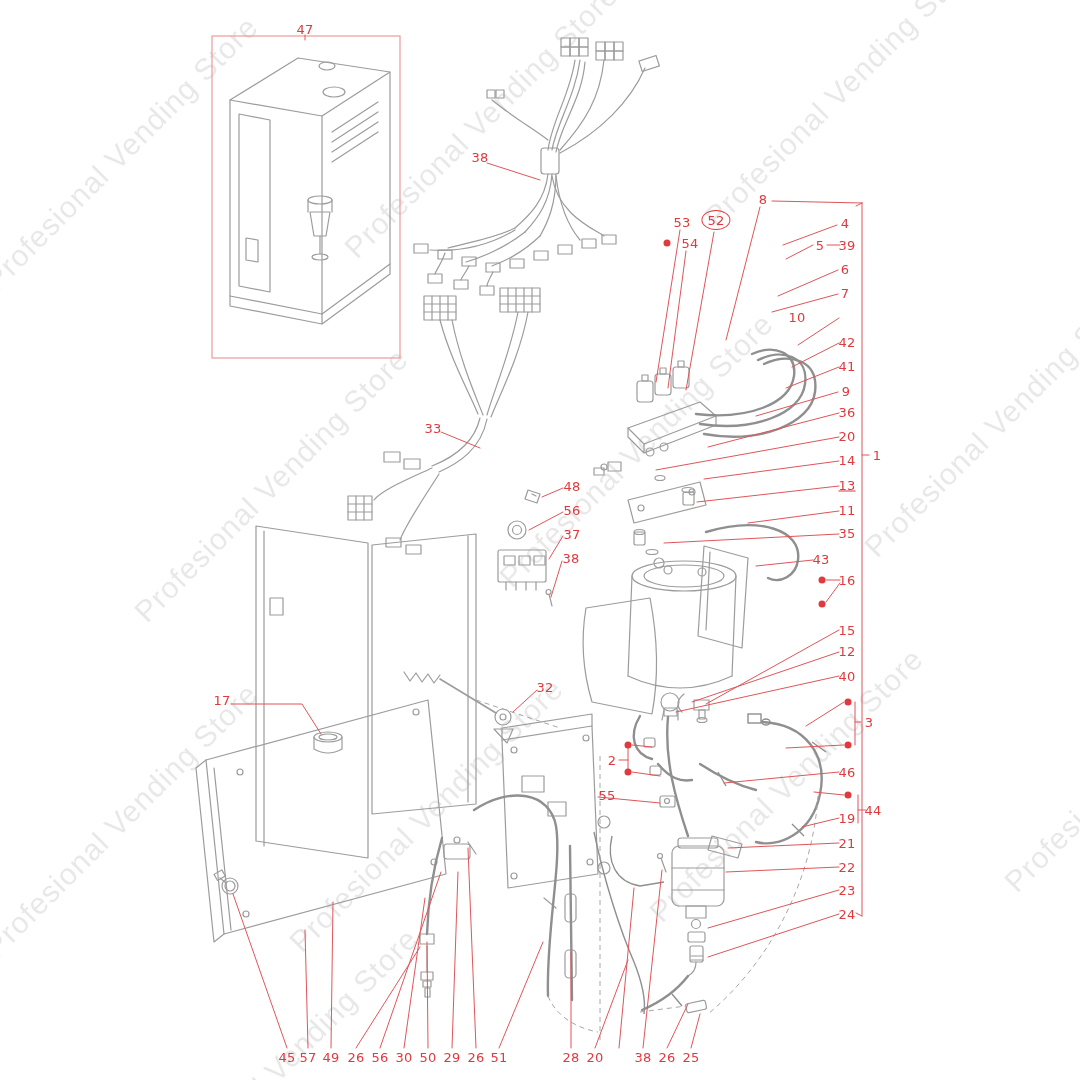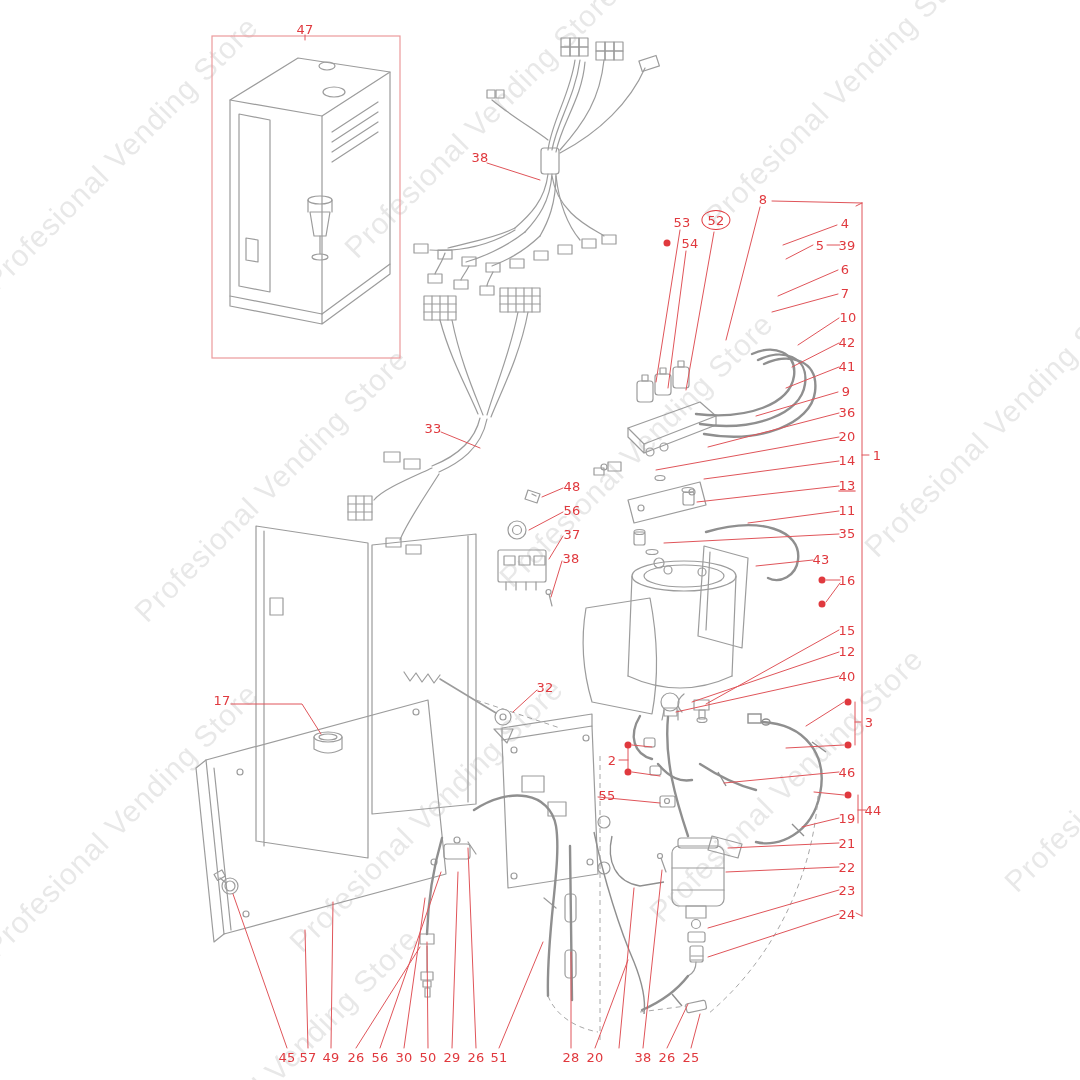--- a/index.html
+++ b/index.html
@@ -339,21 +339,21 @@
       <span class="part-label" style="left: 480px; top: 157px;">38</span>
       <span class="part-label" style="left: 763px; top: 199px;">8</span>
       <span class="part-label" style="left: 682px; top: 222px;">53</span>
       <span class="part-label circled" style="left: 716px; top: 220px;">52</span>
       <span class="part-label" style="left: 690px; top: 243px;">54</span>
       <span class="part-label" style="left: 845px; top: 223px;">4</span>
       <span class="part-label" style="left: 820px; top: 245px;">5</span>
       <span class="part-label" style="left: 847px; top: 245px;">39</span>
       <span class="part-label" style="left: 845px; top: 269px;">6</span>
       <span class="part-label" style="left: 845px; top: 293px;">7</span>
-      <span class="part-label" style="left: 848px; top: 317px;">10</span>
+      <span class="part-label" style="left: 797px; top: 317px;">10</span>
       <span class="part-label" style="left: 847px; top: 342px;">42</span>
       <span class="part-label" style="left: 847px; top: 366px;">41</span>
       <span class="part-label" style="left: 846px; top: 391px;">9</span>
       <span class="part-label" style="left: 847px; top: 412px;">36</span>
       <span class="part-label" style="left: 847px; top: 436px;">20</span>
       <span class="part-label" style="left: 877px; top: 455px;">1</span>
       <span class="part-label" style="left: 847px; top: 460px;">14</span>
       <span class="part-label" style="left: 847px; top: 485px; text-decoration: underline;">13</span>
       <span class="part-label" style="left: 847px; top: 510px;">11</span>
       <span class="part-label" style="left: 847px; top: 533px;">35</span>

